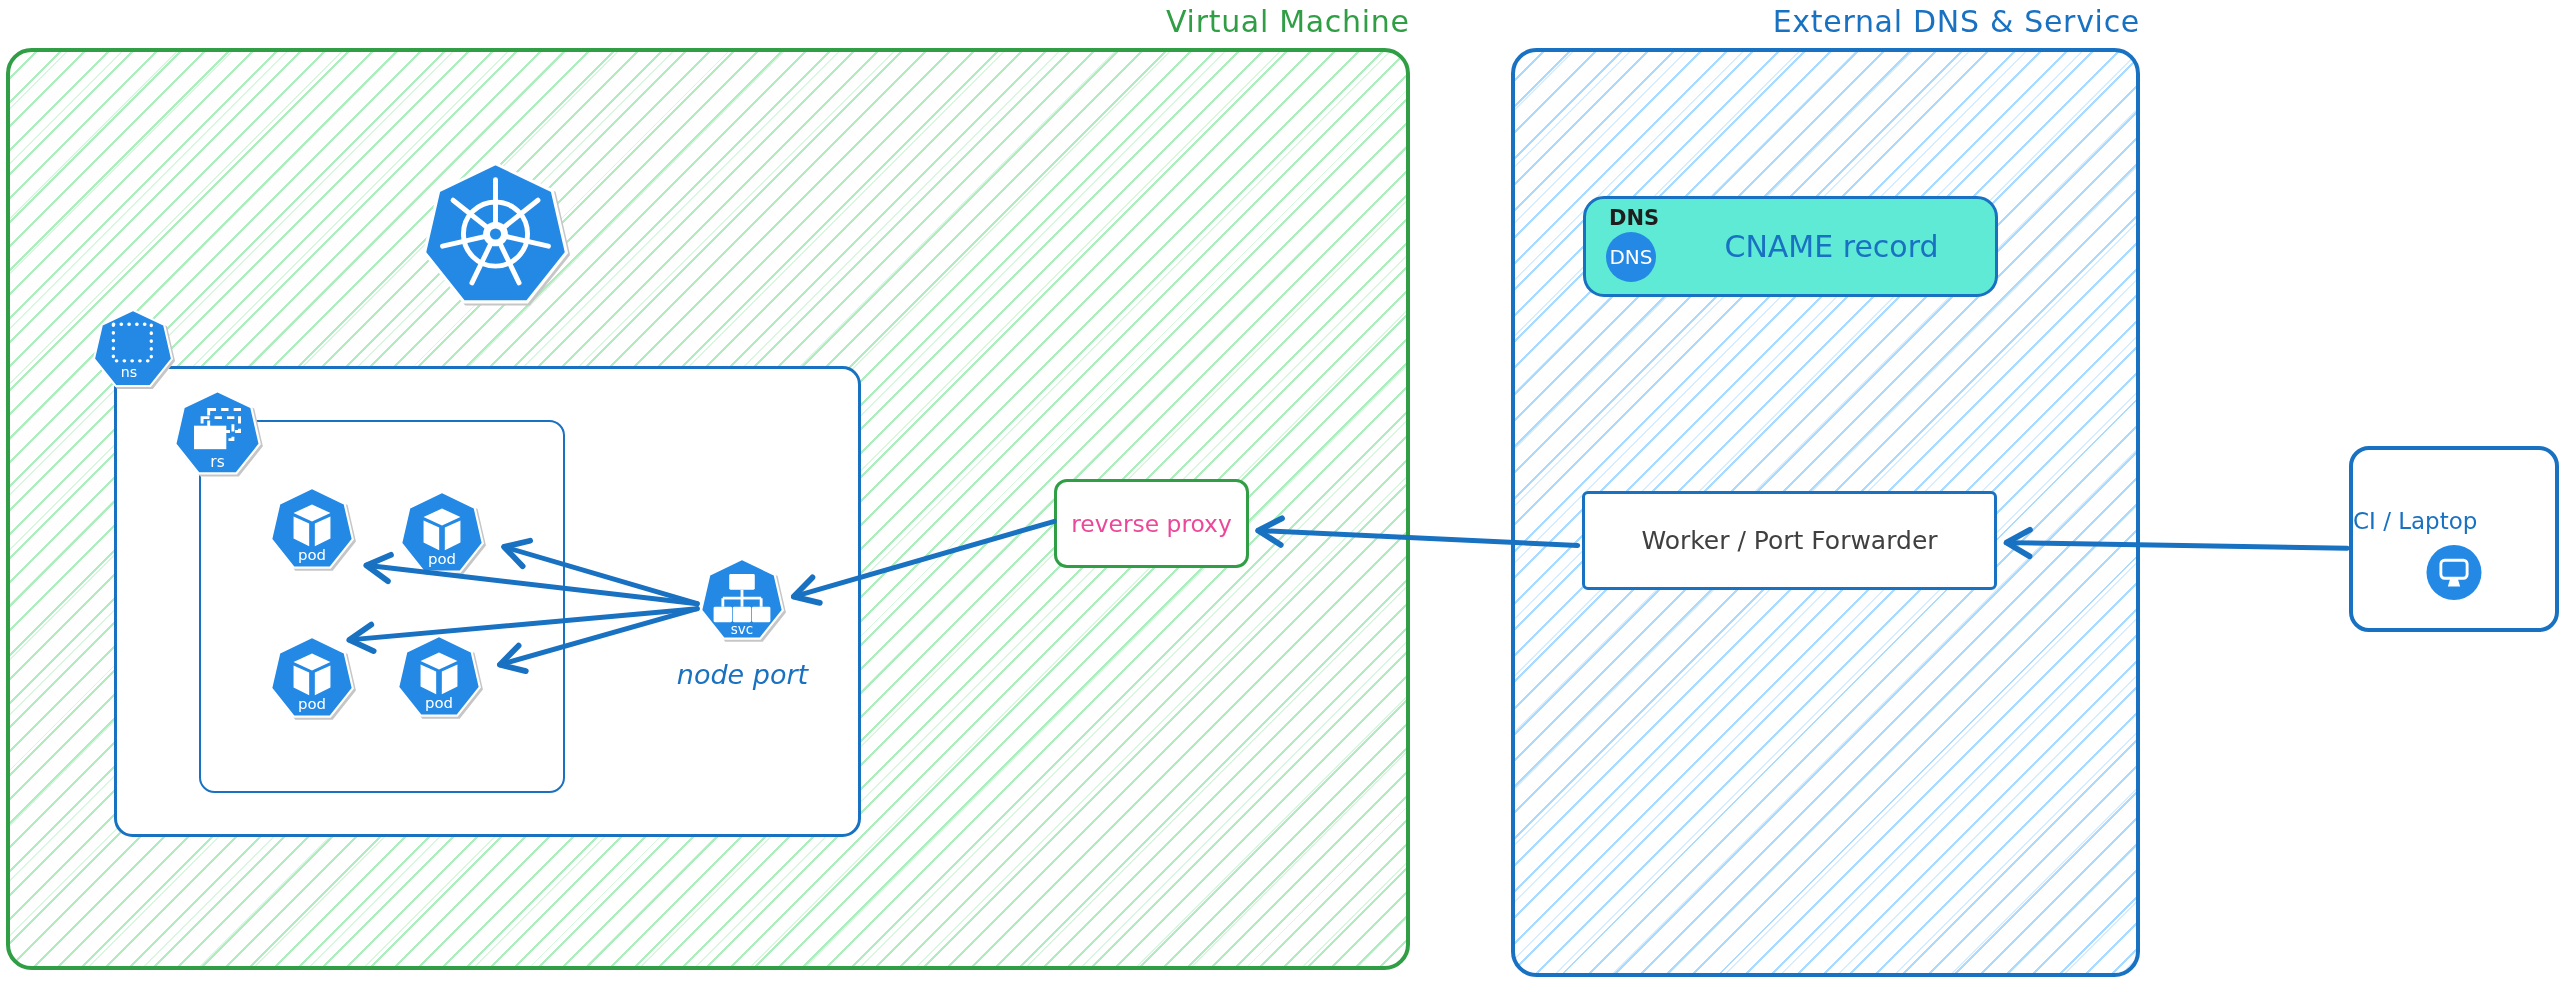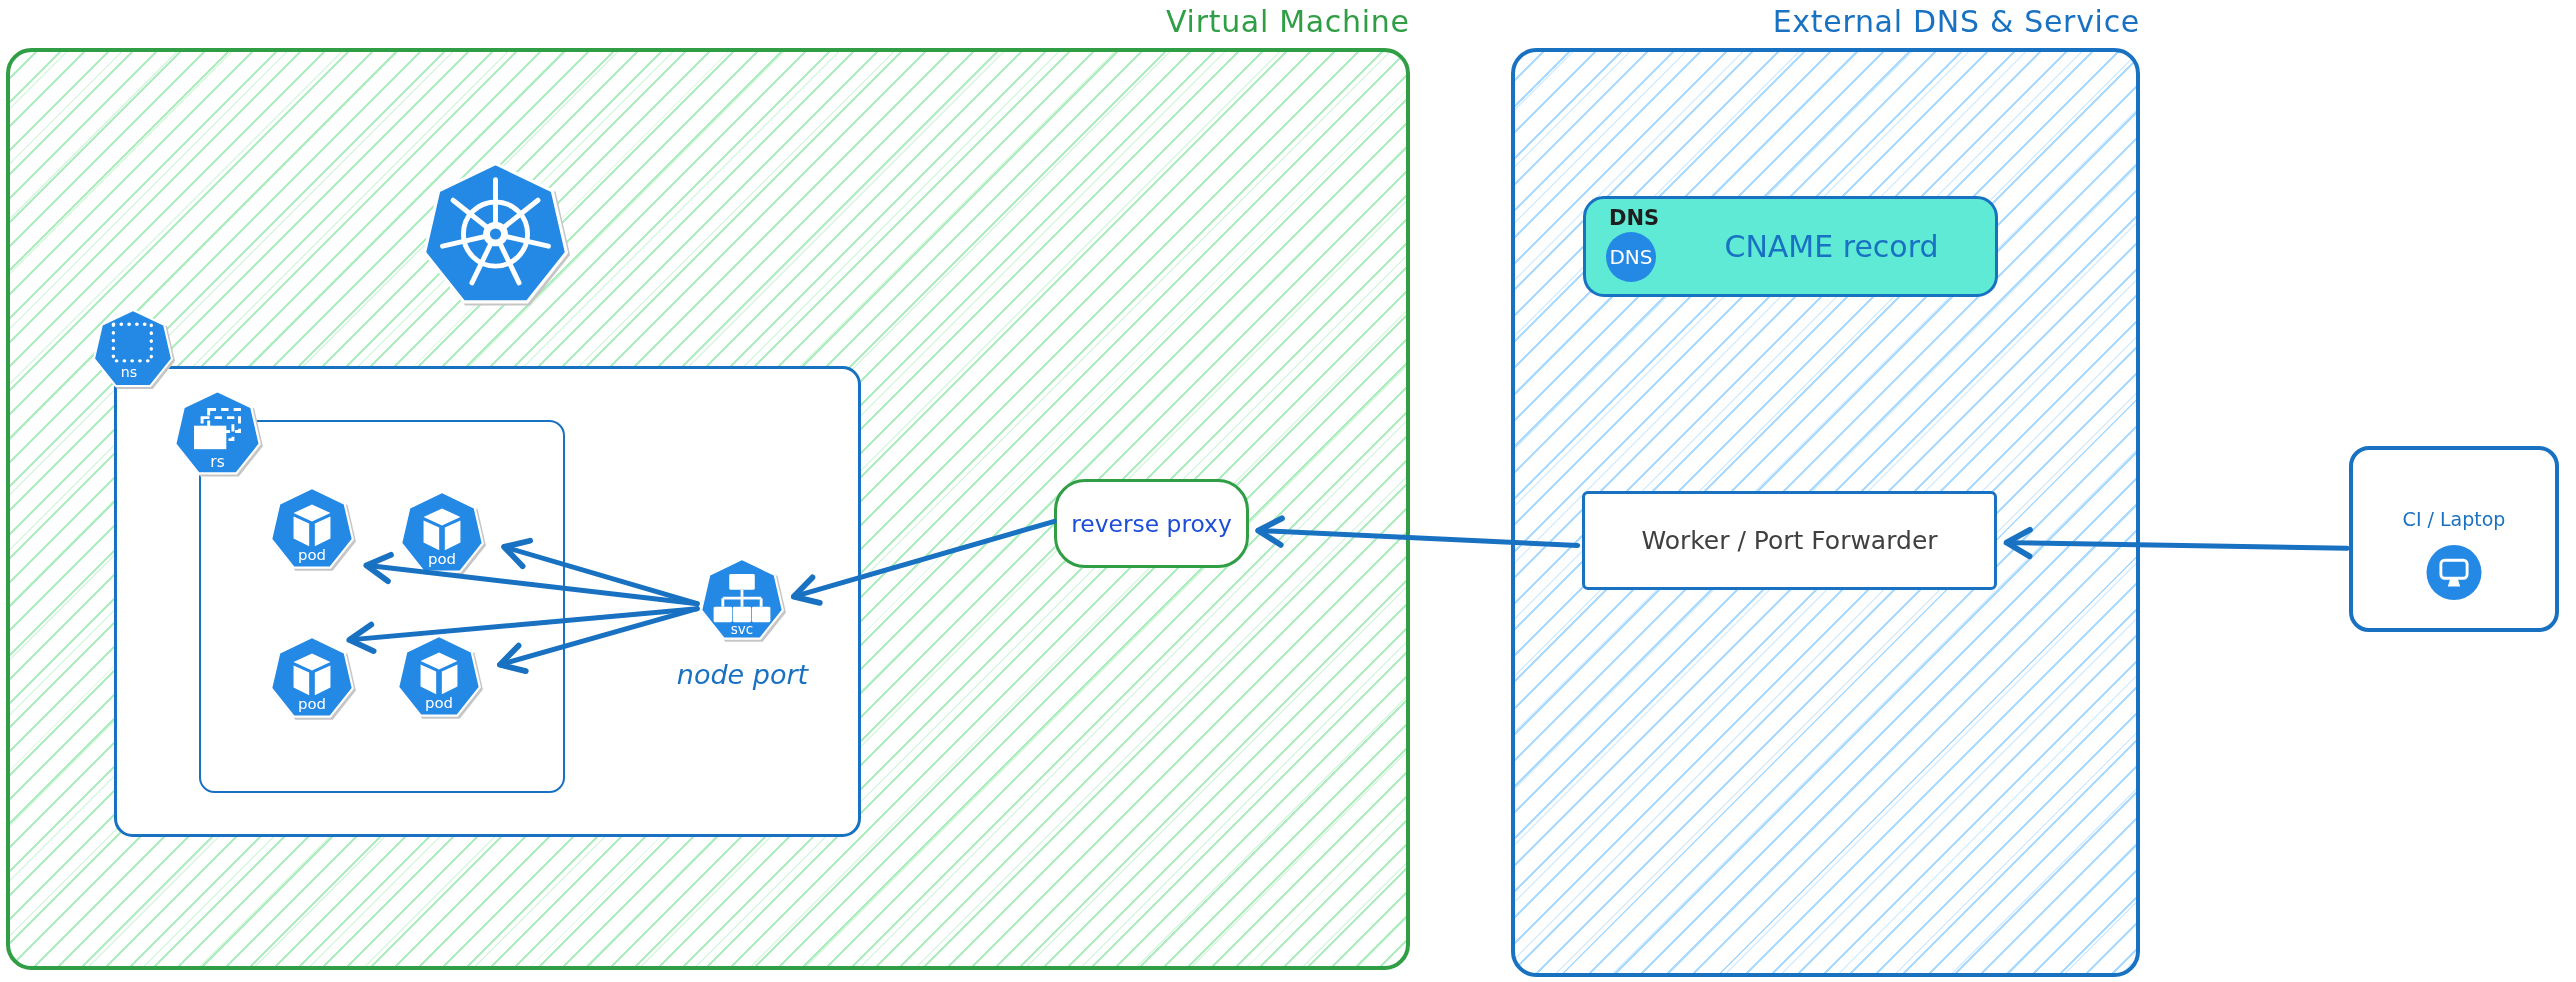--- a/index.html
+++ b/index.html
@@ -23,33 +23,33 @@
       repeating-linear-gradient(135deg, rgba(165,216,255,0.95) 0 2.1px, transparent 2.1px 18.5px),
       repeating-linear-gradient(135deg, rgba(165,216,255,0.45) 0 1.4px, transparent 1.4px 40px);}
 
   
   .white-box{position:absolute;background:#ffffff;}
   .ns-box{border:3.6px solid #1971c2;border-radius:18.5px;}
   .rs-box{border:2.8px solid #1971c2;border-radius:15.6px;}
 
   
   .node-box{position:absolute;background:#ffffff;display:flex;align-items:center;justify-content:center;}
-  .rp-box{border:3.6px solid #2f9e44;border-radius:31px;font-size:23.4px;color:#1d4ed8;}
+  .rp-box{border:3.6px solid #2f9e44;border-radius:13px;font-size:23.4px;color:#ec4899;}
   .worker-box{border:3.6px solid #1971c2;border-radius:6px;font-size:25px;color:#404040;}
   .dns-box{position:absolute;background:#5eead4;border:3.6px solid #1971c2;border-radius:21px;}
   .ci-box{position:absolute;background:#ffffff;border:4.3px solid #1971c2;border-radius:20px;}
 
   .dns-tag{position:absolute;left:23px;top:7px;font-size:21px;color:#1e1e1e;font-weight:bold;}
   .dns-badge{position:absolute;left:20px;top:33px;width:50px;height:50px;border-radius:50%;
              background:#2389e5;color:#ffffff;font-size:20px;display:flex;align-items:center;
              justify-content:center;}
   .cname-label{position:absolute;left:99px;right:17px;top:0;bottom:0;display:flex;
                align-items:center;justify-content:center;font-size:30px;color:#1971c2;text-align:center;}
 
-  .ci-label{position:absolute;left:0;right:0;top:58px;text-align:center;font-size:19px;color:#1971c2;}
+  .ci-label{position:absolute;left:0;right:0;top:58px;text-align:left;font-size:23px;color:#1971c2;}
   .ci-circle{position:absolute;left:50%;transform:translateX(-50%);top:95px;width:55px;height:55px;
              border-radius:50%;background:#2389e5;display:flex;align-items:center;justify-content:center;}
 
   .caption{position:absolute;text-align:center;font-size:27px;color:#1971c2;}
 
   .k8s-icon{position:absolute;filter:drop-shadow(2.8px 2.8px 0 #c6c6c6);}
   .icon-label{fill:#ffffff;font-family:"DejaVu Sans",sans-serif;}
 
   #arrows{position:absolute;left:0;top:0;pointer-events:none;}
   #arrows line{stroke:#1971c2;stroke-width:7;stroke-linecap:round;}

